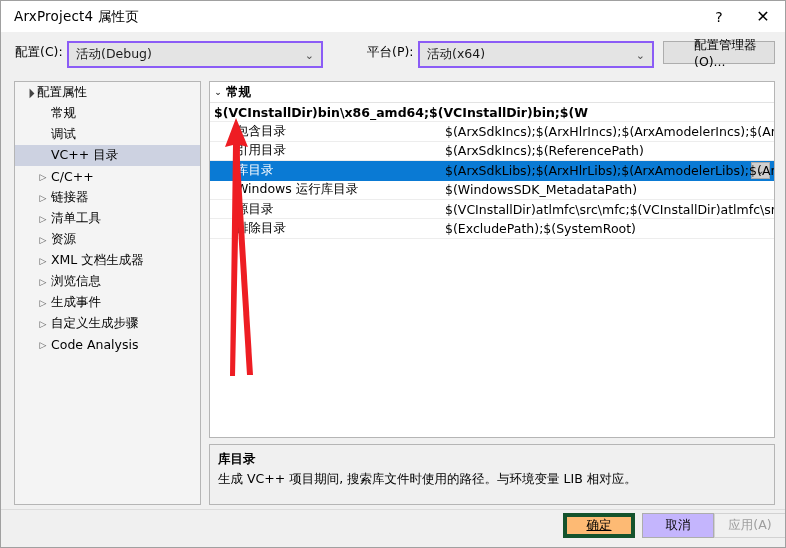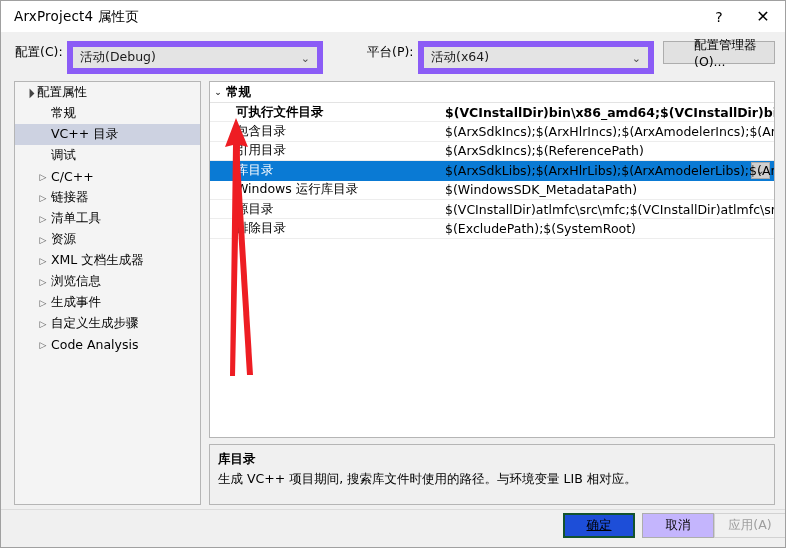--- a/index.html
+++ b/index.html
@@ -40,23 +40,23 @@
     font-size: 14px; color: #000;
   }
   .tbtn.close { font-size: 16px; font-weight: 300; }
   .lbl {
     position: absolute;
     font-size: 12.5px; color: #000;
     top: 12px;
   }
   .combo {
     position: absolute;
-    height: 33px;
+    height: 27px;
     background: #e4e4e4;
-    border: 6px solid #8b5cf6;
+    border: 2px solid #8b5cf6;
     top: 9px;
     display: flex; align-items: center;
     padding-left: 7px;
     font-size: 12.5px;
     color: #1a1a1a;
   }
   .combo .chev {
     position: absolute; right: 7px; top: 50%;
     transform: translateY(-50%);
     color: #505050; font-size: 11px;
@@ -176,21 +176,21 @@
   }
   .fbtn {
     position: absolute; top: 512px;
     width: 72px; height: 25px;
     display: flex; align-items: center; justify-content: center;
     font-size: 12.5px;
     background: #e1e1e1;
     border: 1px solid #adadad;
     color: #000;
   }
-  #btn-ok { left: 562px; background: #1d4ed8; border: 2px solid #14532d; text-decoration: underline; }
+  #btn-ok { left: 562px; background: #fdba74; border: 4px solid #14532d; text-decoration: underline; }
   #btn-cancel { left: 641px; background: #c4b5fd; border: 1px solid #adadad; }
   #btn-apply { left: 713px; background: #f0f0f0; border: 1px solid #d2d2d2; color: #9d9d9d; }
 
   .watermark {
     position: absolute; left: 702px; top: 527px;
     font-size: 11px; color: #c3c3c3;
     letter-spacing: .3px;
     white-space: nowrap;
     margin-top: 44px;
   }
@@ -229,27 +229,27 @@
 
 <div class="treepanel" id="tree-root">
     <div class="tree-item" style="padding-left: 6px;">
       <span class="tw down" style="transform: rotate(-45deg); font-size: 9px;">◢</span>
       <span class="tree-label">配置属性</span>
     </div>
     <div class="tree-item" style="padding-left: 20px;">
       <span class="tw"></span>
       <span class="tree-label">常规</span>
     </div>
+    <div class="tree-item" style="padding-left: 20px;">
+      <span class="tw"></span>
+      <span class="tree-label">调试</span>
+    </div>
     <div class="tree-item selected" style="padding-left: 20px;">
       <span class="tw"></span>
       <span class="tree-label">VC++ 目录</span>
-    </div>
-    <div class="tree-item" style="padding-left: 20px;">
-      <span class="tw"></span>
-      <span class="tree-label">调试</span>
     </div>
     <div class="tree-item" style="padding-left: 20px;">
       <span class="tw" style="font-size: 9px; color: rgb(85, 85, 85);">▷</span>
       <span class="tree-label">C/C++</span>
     </div>
     <div class="tree-item" style="padding-left: 20px;">
       <span class="tw" style="font-size: 9px; color: rgb(85, 85, 85);">▷</span>
       <span class="tree-label">链接器</span>
     </div>
     <div class="tree-item" style="padding-left: 20px;">
@@ -282,21 +282,20 @@
     </div>
   </div>
 
 <div class="gridpanel">
   <div class="grid-header">
     <span class="tw down">⌄</span>
     <span>常规</span>
   </div>
   <div id="grid-rows">
       <div class="grow bold">
-        <div class="gname">可执行文件目录</div>
         <div class="gval"><span class="gval-inner">$(VCInstallDir)bin\x86_amd64;$(VCInstallDir)bin;$(W</span></div>
       </div>
       <div class="grow">
         <div class="gname">包含目录</div>
         <div class="gval"><span class="gval-inner">$(ArxSdkIncs);$(ArxHlrIncs);$(ArxAmodelerIncs);$(ArxBre</span></div>
       </div>
       <div class="grow">
         <div class="gname">引用目录</div>
         <div class="gval"><span class="gval-inner">$(ArxSdkIncs);$(ReferencePath)</span></div>
       </div>

